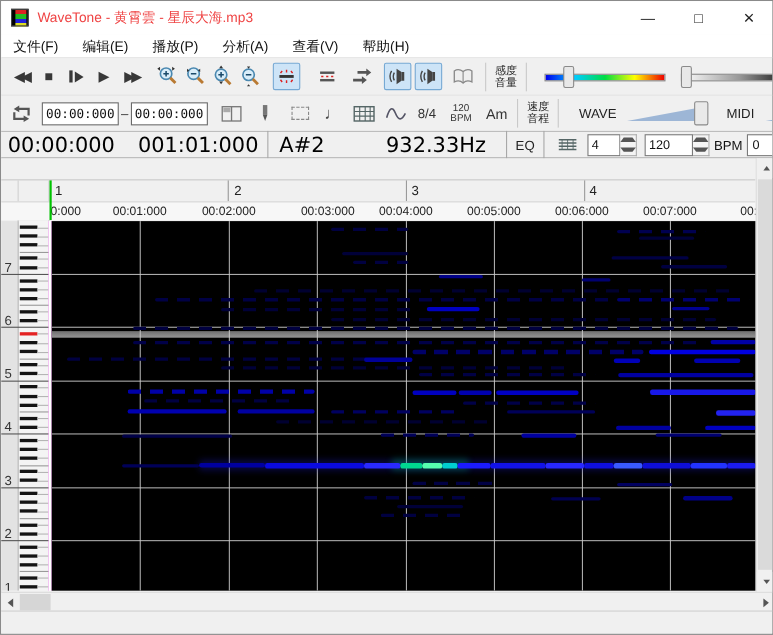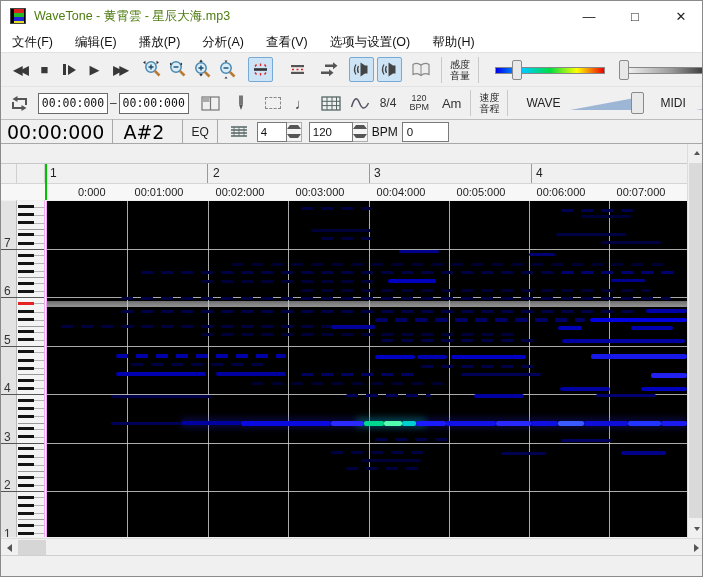--- a/index.html
+++ b/index.html
@@ -5,21 +5,21 @@
   * { margin:0; padding:0; box-sizing:border-box; }
   html,body { width:703px; height:577px; }
   body { font-family:"Liberation Sans", sans-serif; background:#f0f0f0; position:relative;
          width:703px; height:577px; overflow:hidden; border:1px solid #8a8a8a; }
 
   
   .titlebar { position:absolute; left:0; top:0; width:703px; height:30px; background:#ffffff; display:flex; align-items:center; }
   .app-icon { width:16px; height:16px; margin-left:9px; background:#000;
               background-image:linear-gradient(180deg,#d22 0 4px,#2b2 4px 8px,#22d 8px 12px,#dd2 12px 16px);
               background-size:10px 16px; background-repeat:no-repeat; background-position:3px 0; border:1px solid #444; }
-  .title-text { margin-left:8px; font-size:12.5px; color:#4d7c0f; }
+  .title-text { margin-left:8px; font-size:12.5px; color:#ef4444; }
   .win-btns { position:absolute; right:0; top:0; height:30px; display:flex; }
   .win-btn { width:46px; height:30px; display:flex; align-items:center; justify-content:center; font-size:13px; color:#222; }
 
   
   .menubar { position:absolute; left:0; top:30px; width:703px; height:22px; background:#fff; display:flex; align-items:center; border-bottom:1px solid #e2e2e2; }
   .menu-item { font-size:12.5px; color:#111; padding:0 11px; height:22px; line-height:22px; }
 
   
   .toolbar1 { position:absolute; left:0; top:52px; width:703px; height:33px; background:#f0f0f0; display:flex; align-items:center; }
   .toolbar2 { position:absolute; left:0; top:85px; width:703px; height:33px; background:#f0f0f0; display:flex; align-items:center; border-top:1px solid #e3e3e3; }
@@ -49,21 +49,21 @@
   .tri-up { width:0; height:0; border-left:3.5px solid transparent; border-right:3.5px solid transparent; border-bottom:4px solid #555; }
   .tri-dn { width:0; height:0; border-left:3.5px solid transparent; border-right:3.5px solid transparent; border-top:4px solid #555; }
 
   
   .ruler { position:absolute; left:0; top:143px; width:686px; height:57px; background:#f0f0f0; overflow:hidden; }
   .ruler .hline1 { position:absolute; left:0; top:19px; width:686px; height:1px; background:#c8c8c8; }
   .measure-row { position:absolute; left:0; top:20px; width:686px; height:19px; }
   .time-row { position:absolute; left:0; top:39px; width:686px; height:17px; background:#f7f7f7; border-top:1px solid #d5d5d5; }
   .mnum { position:absolute; top:2px; font-size:12px; color:#222; }
   .mtick { position:absolute; top:0; width:1px; height:19px; background:#9a9a9a; }
-  .tlabel { position:absolute; top:2px; font-size:11px; color:#222; white-space:nowrap;margin-left:32px; }
+  .tlabel { position:absolute; top:2px; font-size:11px; color:#222; white-space:nowrap; }
   .playhead { position:absolute; left:44px; top:20px; width:2px; height:36px; background:#00c200; }
   .kb-guides { position:absolute; top:20px; height:37px; width:1px; background:#d0d0d0; }
 
   
   .keyboard { position:absolute; left:0; top:200px; width:44px; height:336px; background:#f4f4f4; overflow:hidden; }
   .oct-col { position:absolute; left:0; top:0; width:16px; height:336px; background:#e3e3e3; border-right:1px solid #b8b8b8; }
   .kb-border { position:absolute; left:43px; top:200px; width:3px; height:336px; background:linear-gradient(90deg,#f2a7f2 0 1px,#fff 1px 2px,#f2a7f2 2px 3px); }
 
   
   .spectro { position:absolute; left:46px; top:200px; width:640px; height:336px; background:#000; overflow:hidden; }
@@ -93,21 +93,20 @@
     <div class="win-btn">✕</div>
   </div>
 </div>
 
 <div class="menubar" id="menubar">
     <div class="menu-item">文件(F)</div>
     <div class="menu-item">编辑(E)</div>
     <div class="menu-item">播放(P)</div>
     <div class="menu-item">分析(A)</div>
     <div class="menu-item">查看(V)</div>
-    <div class="menu-item">选项与设置(O)</div>
     <div class="menu-item">帮助(H)</div>
   </div>
 
 <div class="toolbar1">
   <div class="tbtn" style="margin-left:6px">
       <span class="tri-txt">◀◀</span>
     </div>
   <div class="tbtn">
       <span style="font-size:13px;color:#383838">■</span>
     </div>
@@ -279,22 +278,24 @@
   </div>
   <span style="font-size:12px;color:#222;margin-left:16px;flex:none">MIDI</span>
   <div class="wedge-wrap" style="margin-left:6px">
     <div class="wedge"></div>
 
   </div>
 </div>
 
 <div class="inforow">
   <div class="bigdigit" style="margin-left:6px">00:00:000</div>
+  <div class="bigdigit" style="margin-left:21px">001:01:000</div>
   <div class="vdiv" style="margin-left:8px"></div>
   <div class="bigdigit" style="margin-left:10px">A#2</div>
+  <div class="bigdigit" style="margin-left:56px">932.33Hz</div>
   <div class="vdiv" style="margin-left:18px"></div>
   <div style="font-size:12px;color:#222;margin:0 8px;flex:none">EQ</div>
   <div class="vdiv"></div>
   <div class="tbtn" style="margin-left:10px;width:22px;height:20px">
     <svg width="18" height="14" viewBox="0 0 18 14">
       <path d="M1 2 H17 M1 5 H17 M1 8 H17 M1 11 H17" stroke="#566" stroke-width="1.4"></path>
       <path d="M4 2 V11 M9 2 V11 M14 2 V11" stroke="#566" stroke-width="0.8"></path>
     </svg>
   </div>
   <div class="spin" style="margin-left:7px">
@@ -334,21 +335,21 @@
       <div class="mtick" style="left: 530px;"></div>
       <div class="mnum" style="left: 49px;">1</div>
       <div class="mnum" style="left: 212px;">2</div>
       <div class="mnum" style="left: 373px;">3</div>
       <div class="mnum" style="left: 535px;">4</div>
     </div>
   <div class="time-row" id="time-row">
       <div class="tlabel" style="left: 45px;">0:000</div>
       <div class="tlabel" style="left: 126px; transform: translateX(-50%);">00:01:000</div>
       <div class="tlabel" style="left: 207px; transform: translateX(-50%);">00:02:000</div>
-      <div class="tlabel" style="left: 287px; transform: translateX(-50%);">00:03:000</div>
+      <div class="tlabel" style="left: 297px; transform: translateX(-50%);">00:03:000</div>
       <div class="tlabel" style="left: 368px; transform: translateX(-50%);">00:04:000</div>
       <div class="tlabel" style="left: 448px; transform: translateX(-50%);">00:05:000</div>
       <div class="tlabel" style="left: 528px; transform: translateX(-50%);">00:06:000</div>
       <div class="tlabel" style="left: 608px; transform: translateX(-50%);">00:07:000</div>
       <div class="tlabel" style="left: 672px;">00:0</div>
     </div>
   <div class="playhead"></div>
 </div>
 
 <div class="keyboard" id="keyboard">

